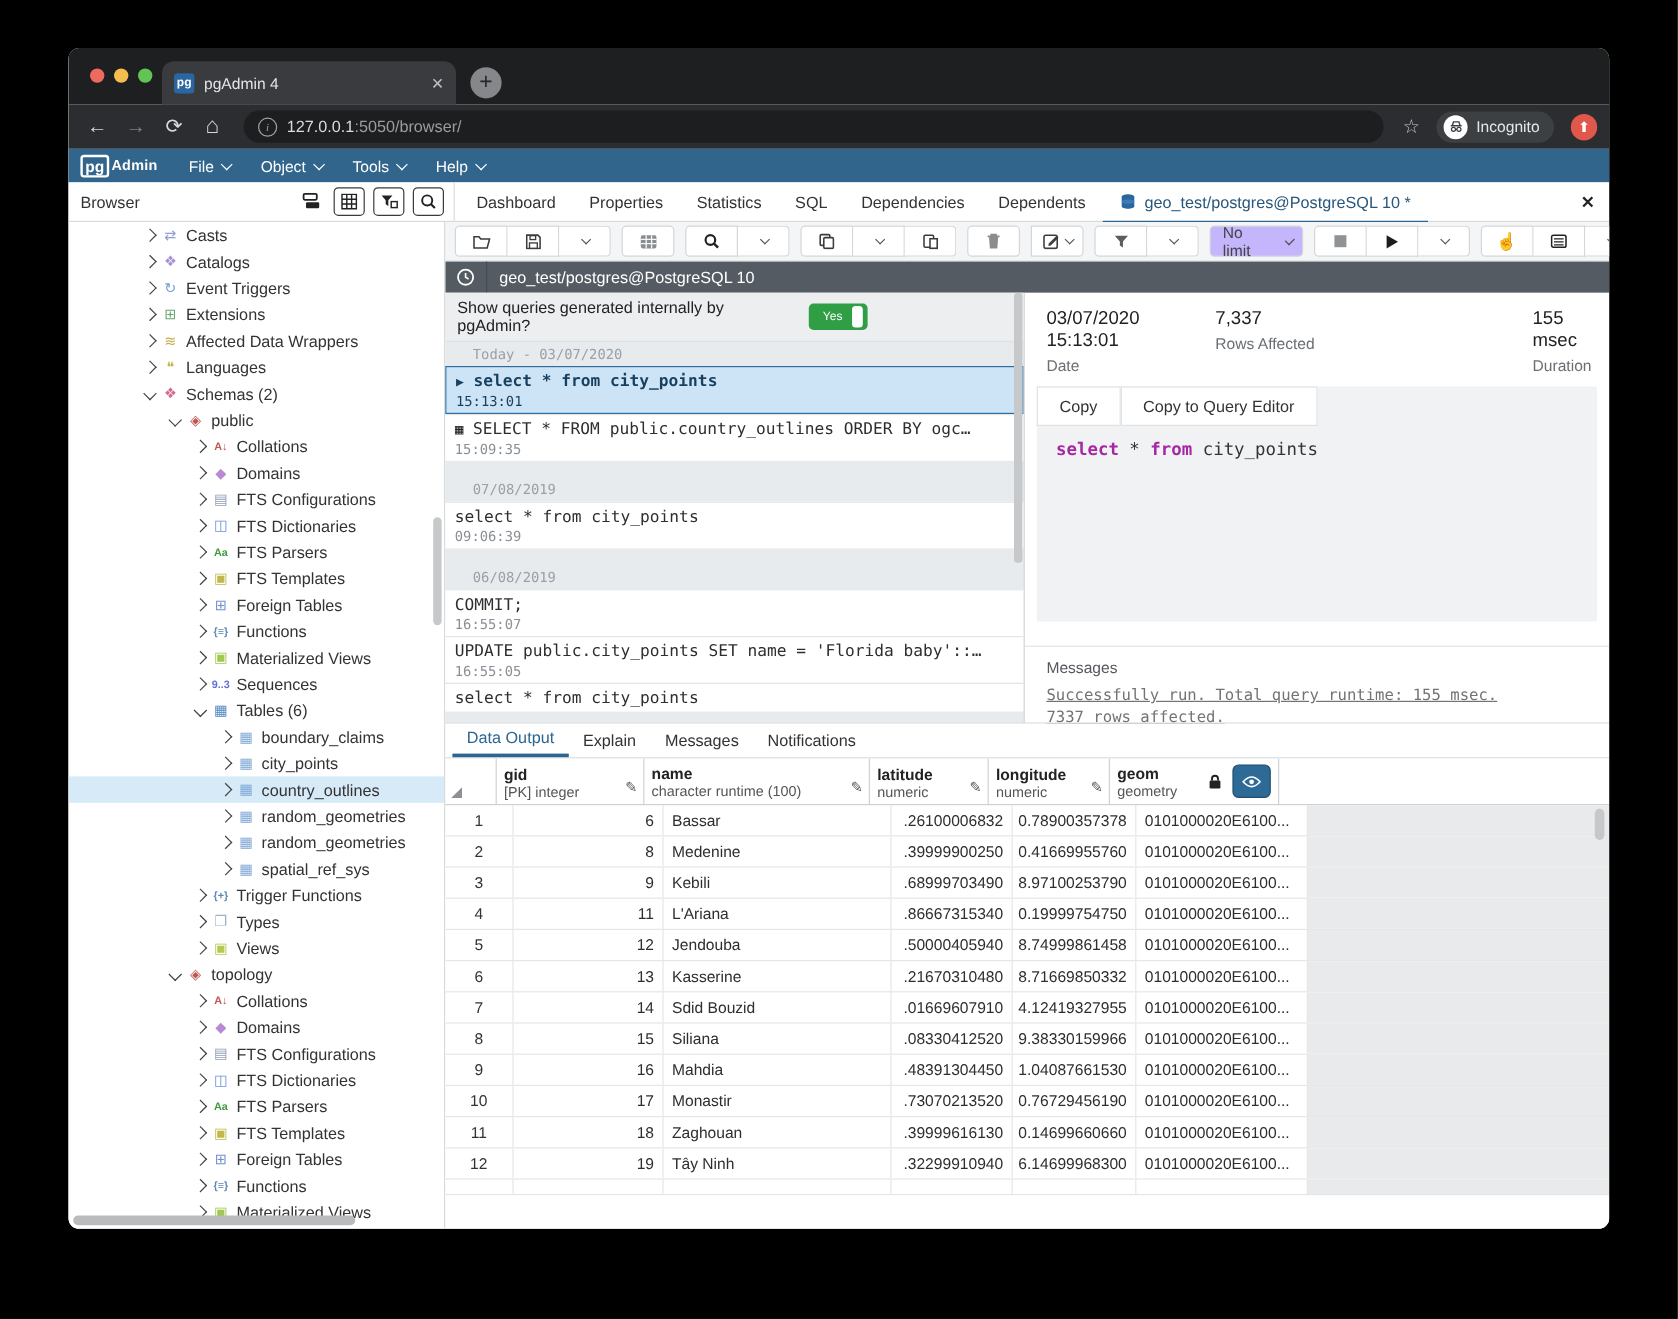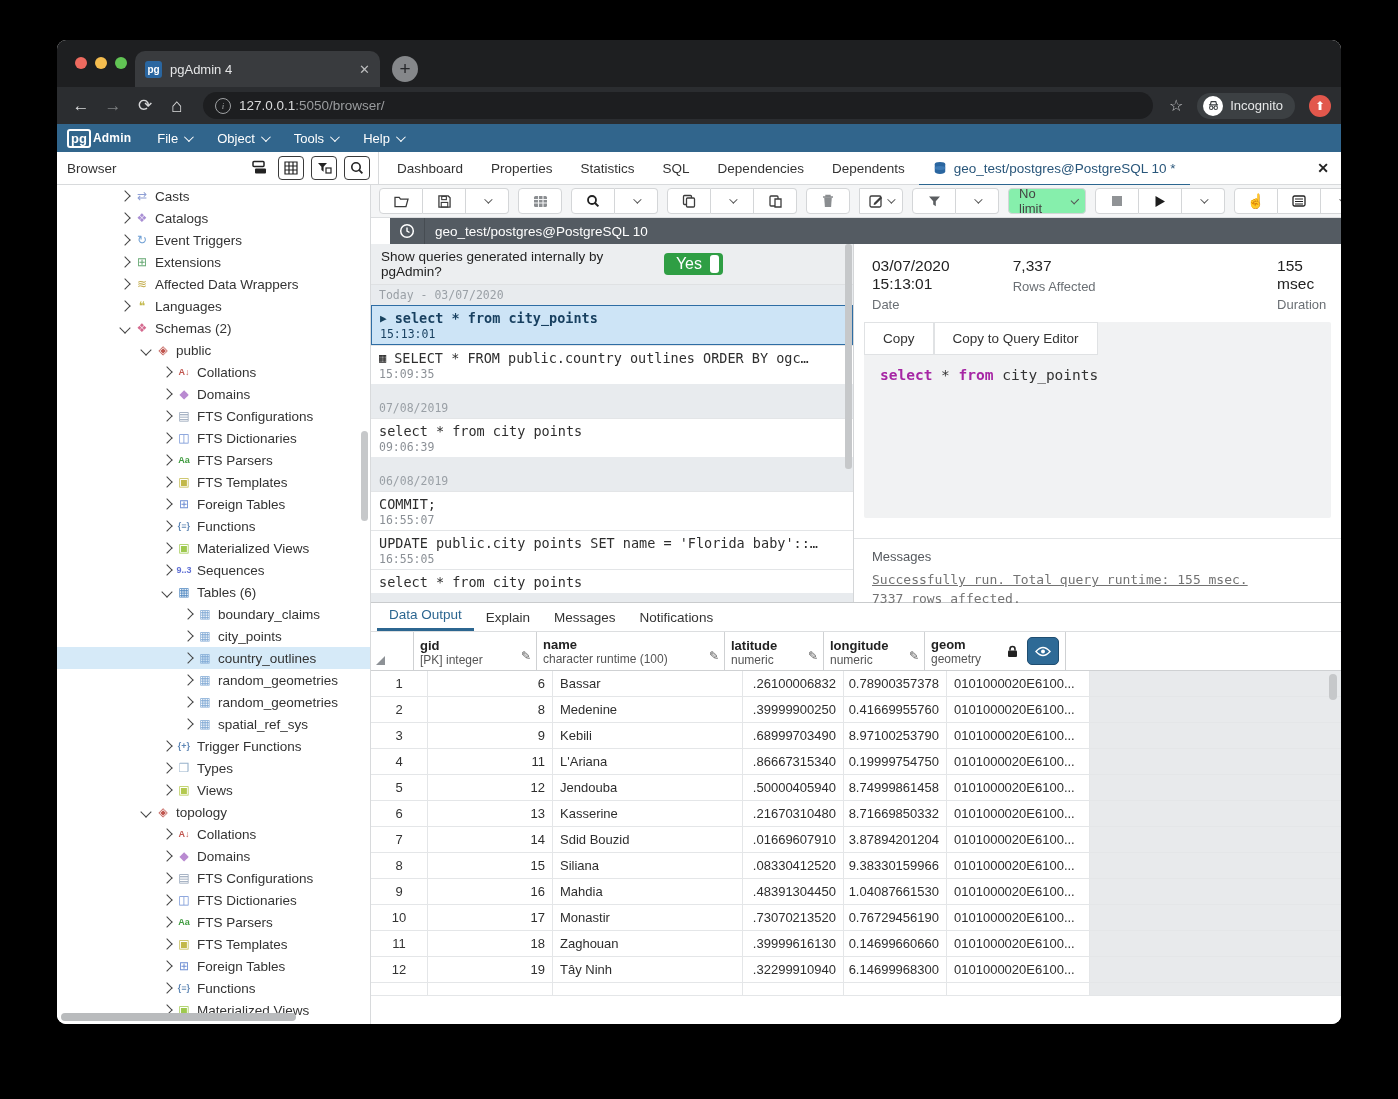--- a/index.html
+++ b/index.html
@@ -69,40 +69,40 @@
   .qtoolbar{height:32px;background:#f4f5f6;border-bottom:1px solid #dcdee0;display:flex;align-items:center;
     padding-left:8px;gap:9px;flex:none;}
   .tgroup{display:flex;}
   .tbtn{height:24px;min-width:30px;background:#fff;border:1px solid #d4d6d8;display:flex;align-items:center;
     justify-content:center;padding:0 6px;color:#3c3c3c;}
   .tbtn + .tbtn{border-left:none;}
   .tbtn:first-child{border-radius:4px 0 0 4px;}
   .tbtn:last-child{border-radius:0 4px 4px 0;}
   .tbtn.single{border-radius:4px;}
   .tbtn .chev{width:5px;height:5px;border-color:#555;}
-  .nolimit{height:24px;background:#86efac;border:1px solid #d4d6d8;border-radius:4px;display:flex;
+  .nolimit{height:24px;background:#c4b5fd;border:1px solid #d4d6d8;border-radius:4px;display:flex;
     align-items:center;font-size:13px;color:#444;padding:0 10px;gap:26px;}
   
-  .connbar{height:26px;background:#545b62;color:#fff;display:flex;align-items:center;font-size:13.5px;flex:none;margin-left:19px;}
+  .connbar{height:26px;background:#545b62;color:#fff;display:flex;align-items:center;font-size:13.5px;flex:none;}
   .connclock{width:34px;height:100%;display:flex;align-items:center;justify-content:center;border-right:1px solid #464c52;}
   .connlbl{padding-left:10px;}
   
   .qtabs{height:30px;border-bottom:1px solid #dcdee0;display:flex;align-items:flex-end;flex:none;background:#fff;}
   .qtab{font-size:13.5px;color:#333;padding:0 16px;height:29px;display:flex;align-items:center;}
   .qtab.active{color:#2c6690;border-bottom:3px solid #2c6690;}
   
   .split{height:358px;display:flex;min-height:0;flex:none;border-bottom:1px solid #c9cbcd;}
   .histpane{width:482px;flex:none;border-right:1px solid #d4d6d8;display:flex;flex-direction:column;background:#e8ebee;position:relative;}
   .togglerow{height:40px;background:#eceef0;display:flex;align-items:center;font-size:13.5px;color:#222;
     padding:0 10px;gap:14px;flex:none;border-bottom:1px solid #dfe1e3;}
   .toggle{background:#2f9e44;border-radius:4px;height:22px;display:flex;align-items:center;color:#fff;
-    font-size:16px;padding:0 4px 0 12px;gap:8px;margin-left:auto;margin-right:120px;}
+    font-size:10px;padding:0 4px 0 12px;gap:8px;margin-left:auto;margin-right:120px;}
   .knob{width:9px;height:18px;background:#fff;border-radius:3px;}
   .histlist{flex:1;overflow:hidden;position:relative;}
-  .hgroup-hdr{height:20px;display:flex;align-items:center;font-size:11.5px;color:#9aa0a6;padding-left:8px;}
+  .hgroup-hdr{height:20px;display:flex;align-items:center;font-size:11.5px;color:#9aa0a6;padding-left:23px;}
   .hentry{background:#fff;border-top:1px solid #e3e5e7;padding:4px 8px 3px 8px;}
   .hentry .sql{font-size:13.5px;color:#2e2e2e;white-space:nowrap;overflow:hidden;display:flex;gap:8px;align-items:center;}
   .hentry .tm{font-size:11.5px;color:#8b9096;margin-top:1px;}
   .hentry.sel{background:#cde4f6;border:1px solid #2e6da4;}
   .hentry.sel .sql{color:#173f5f;font-weight:bold;}
   .hentry.sel .tm{color:#173f5f;}
   .hplay{color:#17425f;font-size:11px;}
   .hgrid{font-size:12px;color:#222;}
   .histscroll{position:absolute;right:1px;top:0;width:7px;height:225px;background:#c6c8ca;border-radius:3px;}
   
@@ -787,21 +787,21 @@
                 <div class="gc c-lat">.21670310480</div>
                 <div class="gc c-lon">8.71669850332</div>
                 <div class="gc c-geom">0101000020E6100...</div>
                 <div class="gfill"></div>
               </div>
               <div class="grow">
                 <div class="gc rn">7</div>
                 <div class="gc c-gid">14</div>
                 <div class="gc c-name">Sdid Bouzid</div>
                 <div class="gc c-lat">.01669607910</div>
-                <div class="gc c-lon">3.87894201204</div>
+                <div class="gc c-lon">4.12419327955</div>
                 <div class="gc c-geom">0101000020E6100...</div>
                 <div class="gfill"></div>
               </div>
               <div class="grow">
                 <div class="gc rn">8</div>
                 <div class="gc c-gid">15</div>
                 <div class="gc c-name">Siliana</div>
                 <div class="gc c-lat">.08330412520</div>
                 <div class="gc c-lon">9.38330159966</div>
                 <div class="gc c-geom">0101000020E6100...</div>

